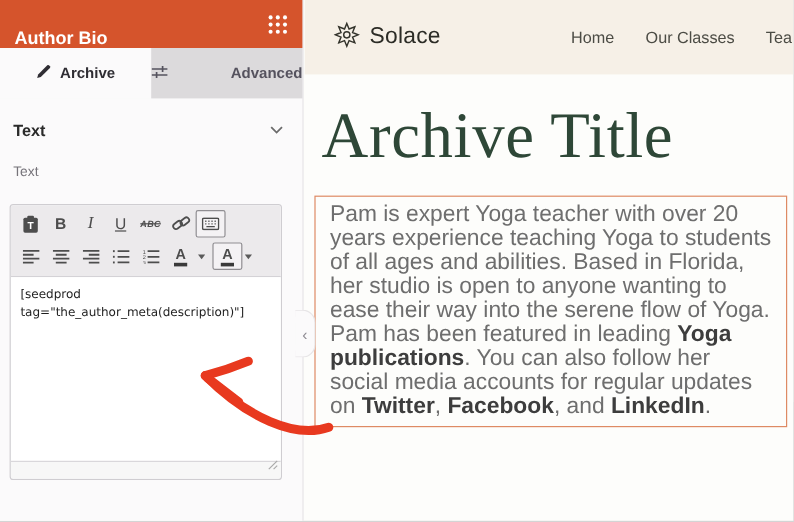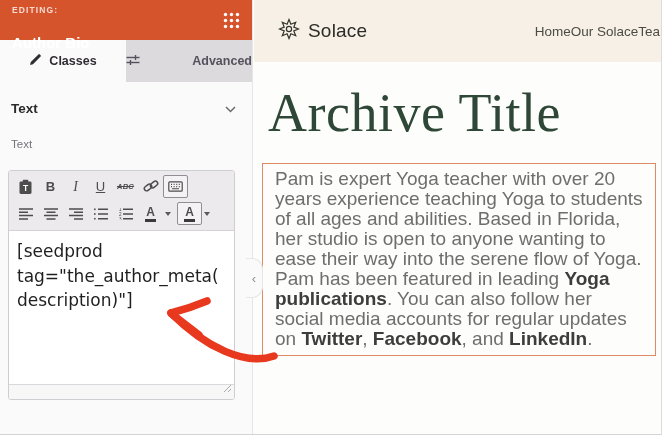--- a/index.html
+++ b/index.html
@@ -39,58 +39,57 @@
   .tb-underline { text-decoration:underline; font-size:13px; }
   .tb-strike { font-size:7.5px; font-weight:700; text-decoration:line-through; letter-spacing:.3px;font-style:italic; }
   .tb-boxed { border:1px solid #908e92; background:#f4f2f4; }
   .tb-colorA { font-size:12px; font-weight:700; border-bottom:3px solid #3a3a3a; line-height:1;
                padding:0 1px 1px 1px; }
   .tb-caret { width:0; height:0; border-left:3.5px solid transparent; border-right:3.5px solid transparent;
               border-top:4px solid #5a5a5a; margin:0 6px 0 2px; }
   .tb-sup { font-size:12px; }
 
   .ta { width:100%; height:153px; padding:8px 8px; font-family:"DejaVu Sans", sans-serif;
-        font-size:17px; line-height:1.45; color:#1f1f1f; white-space:pre-wrap;
+        font-size:10px; line-height:1.45; color:#1f1f1f; white-space:pre-wrap;
         overflow-wrap:break-word; cursor:text; background:#fff; }
   .statusbar { height:15px; background:#f7f7f7; border-top:1px solid #d9d7db; position:relative; }
   .grip { position:absolute; right:2px; bottom:2px; }
 
   .collapse-handle { position:absolute; left:246px; top:258px; width:17px; height:40px;
                      background:#fbfafb; border:1px solid #e7e5e7; border-left:none;
                      border-radius:0 11px 11px 0; display:flex; align-items:center; justify-content:center;
                      color:#8f8c93; font-size:13px; z-index:3; cursor:pointer; }
 
   
   .preview { position:absolute; left:254px; top:0; width:408px; height:335px; background:#fdfdfb; }
   .ph-header { height:62px; background:#f6f0e7; display:flex; align-items:center;
                padding:0 2px 0 24px; overflow:hidden; }
   .logo { display:flex; align-items:center; gap:8px; cursor:pointer; }
   .logo-text { font-size:19px; color:#2c2c26; letter-spacing:.2px; }
-  .nav { margin-left:auto; display:flex; font-size:13.5px; color:#4c4c45; white-space:nowrap; }
+  .nav { margin-left:auto; display:flex; gap:26px; font-size:13.5px; color:#4c4c45; white-space:nowrap; }
   .nav span { cursor:pointer; }
 
   .ph-body { padding:24px 0 16px 8px; }
   .page-title { font-family:"Liberation Serif", serif; font-weight:400; font-size:54px;
                 color:#2e4737; line-height:1; margin-left:6px; letter-spacing:.5px; }
   .bio-box { margin-top:23px; width:394px; border:1px solid #de8a64; padding:5px 12px 6px 12px;
              font-size:19px; line-height:20px; color:#6e6e6e; background:transparent; }
   .bio-box .b { font-weight:700; color:#3d3d3d; cursor:pointer; }
 
   
   .arrow-annotation { position:absolute; left:150px; top:294px; z-index:5; pointer-events:none; }
 </style>
 </head>
 <body>
 
 <div class="app">
 
   <div class="sidebar">
 
     <div class="sb-header">
-      <div class="editing-label">EDITING:</div>
       <div class="widget-title">Author Bio</div>
       <span class="grid-icon">
         <svg width="17" height="17" viewBox="0 0 17 17">
           <g fill="#ffffff">
             <circle cx="2.5" cy="2.5" r="1.7"></circle>
               <circle cx="8.5" cy="2.5" r="1.7"></circle>
               <circle cx="14.5" cy="2.5" r="1.7"></circle>
             <circle cx="2.5" cy="8.5" r="1.7"></circle>
               <circle cx="8.5" cy="8.5" r="1.7"></circle>
               <circle cx="14.5" cy="8.5" r="1.7"></circle>
@@ -102,21 +101,21 @@
       </span>
     </div>
 
     <div class="tabs">
       <div class="tab active">
         <span>
           <svg width="13" height="13" viewBox="0 0 13 13">
             <path d="M1 12 L1.8 9 L9.4 1.4 Q10 .8 10.8 1.4 L11.6 2.2 Q12.2 3 11.6 3.6 L4 11.2 Z" fill="#2f2d33"></path>
           </svg>
         </span>
-        <span>Classes</span>
+        <span>Archive</span>
       </div>
       <div class="tab inactive">
         <span>
           <svg width="14" height="12" viewBox="0 0 14 12" fill="none" stroke="#55525e" stroke-width="1.4">
             <line x1="0.5" y1="3.5" x2="13.5" y2="3.5"></line>
             <line x1="9.5" y1="1" x2="9.5" y2="6"></line>
             <line x1="0.5" y1="8.5" x2="13.5" y2="8.5"></line>
             <line x1="4.5" y1="6" x2="4.5" y2="11"></line>
           </svg>
         </span>
@@ -255,21 +254,21 @@
         <span>
           <svg width="22" height="22" viewBox="0 0 22 22" fill="none" stroke="#33332b" stroke-width="1.2">
             <polygon points="11,1.5 12.9,6.2 17.7,4.3 15.8,9.1 20.5,11 15.8,12.9 17.7,17.7 12.9,15.8 11,20.5 9.1,15.8 4.3,17.7 6.2,12.9 1.5,11 6.2,9.1 4.3,4.3 9.1,6.2"></polygon>
             <circle cx="11" cy="11" r="2.6"></circle>
           </svg>
         </span>
         <span class="logo-text">Solace</span>
       </div>
       <div class="nav">
         <span>Home</span>
-        <span>Our Solace</span>
+        <span>Our Classes</span>
         <span>Tea</span>
       </div>
     </div>
 
     <div class="ph-body">
       <h1 class="page-title">Archive Title</h1>
       <div class="bio-box"><span>Pam is expert Yoga teacher with over 20 years experience teaching Yoga to students of all ages and abilities. Based in Florida, her studio is open to anyone wanting to ease their way into the serene flow of Yoga. Pam has been featured in leading </span><span class="b">Yoga publications</span><span>. You can also follow her social media accounts for regular updates on </span><span class="b">Twitter</span><span>, </span><span class="b">Facebook</span><span>, and </span><span class="b">LinkedIn</span><span>.</span></div>
     </div>
   </div>
 

